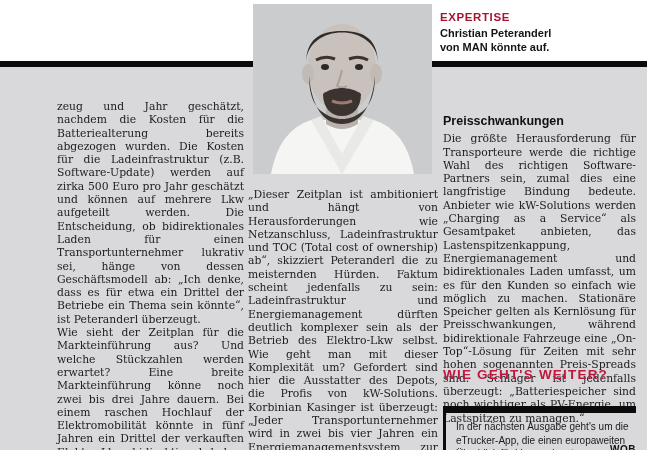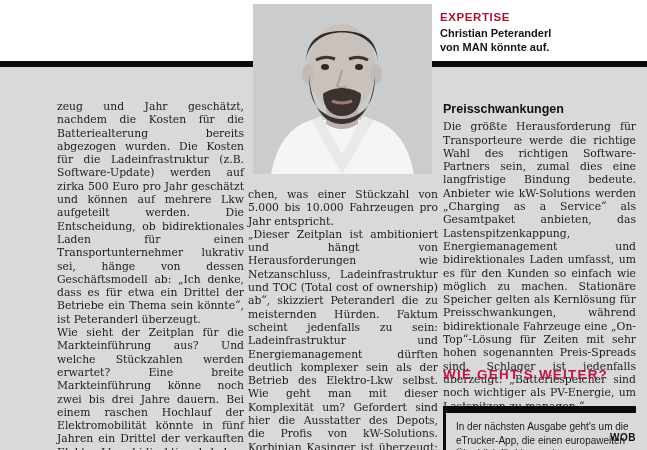--- a/index.html
+++ b/index.html
@@ -21,21 +21,21 @@
 
   .col { position: absolute; color: #1c1c1e; font-size: 10.8px; line-height: 13.3px; text-align: justify; }
   .col p { margin: 0; }
   .col p + p { margin-top: 0px; }
 
   .col-left  { left: 57px;  top: 96px;  width: 187px; }
   .col-mid   { left: 248px; top: 184px; width: 190px; }
   .col-right { left: 443px; top: 99px;  width: 193px; }
 
   .sec-heading { font-family: "Liberation Sans", sans-serif; font-weight: bold; font-size: 12.5px; color: #111; margin: 9px 0 5px 0; text-align: left; }
-  .col-right .sec-heading { margin-top: 0; margin-bottom: 4px; }
+  .col-right .sec-heading { margin-top: 12px; margin-bottom: 4px; }
 
   .author-tag { float: right; font-family: Liberation Sans, sans-serif; font-weight: bold; font-size: 10px; letter-spacing: 0.5px; color: #111; margin-left: 8px; position: relative; top: 2px; margin-top: 29px; }
 
   .next-box { position: absolute; left: 443px; top: 363px; width: 193px; z-index: 4; }
   .next-box-title { font-family: "Liberation Sans", sans-serif; font-weight: bold; font-size: 13.5px; letter-spacing: 1.2px; color: #c0173f; margin-bottom: 24px; white-space: nowrap; }
   .next-box-frame { border-top: 7px solid #0b0b0b; border-left: 3px solid #0b0b0b; padding: 7px 2px 6px 10px; min-height: 55px; }
   .next-box-text { font-family: "Liberation Sans", sans-serif; font-size: 10px; line-height: 13.5px; color: #1a1a1a; }
 </style>
 </head>
 <body>
@@ -82,21 +82,20 @@
     <div class="byline">Christian Peteranderl</div>
     <div class="byline">von MAN könnte auf.</div>
   </div>
 
   <div class="col col-left">
     <p>zeug und Jahr geschätzt, nachdem die Kosten für die Batteriealterung bereits abgezogen wurden. Die Kosten für die Ladeinfrastruktur (z.B. Software-Update) werden auf zirka 500 Euro pro Jahr geschätzt und können auf mehrere Lkw aufgeteilt werden. Die Entscheidung, ob bidirektionales Laden für einen Transportunternehmer lukrativ sei, hänge von dessen Geschäftsmodell ab: „Ich denke, dass es für etwa ein Drittel der Betriebe ein Thema sein könnte“, ist Peteranderl überzeugt.</p>
     <p>Wie sieht der Zeitplan für die Markteinführung aus? Und welche Stückzahlen werden erwartet? Eine breite Markteinführung könne noch zwei bis drei Jahre dauern. Bei einem raschen Hochlauf der Elektromobilität könnte in fünf Jahren ein Drittel der verkauften Elektro-Lkw bidirektional laden. MAN plant, bis 2030 einen Anteil von 30 bis 40 Prozent an Elektro-Lkw am Gesamtabsatz zu erreichen. Ein Drittel davon würde fünf bis zehn Prozent der gesamten verkauften Lkw-Flotte (inklusive Diesel) ausma-</p>
   </div>
 
   <div class="col col-mid">
-    <p>chen, was einer Stückzahl von 5.000 bis 10.000 Fahrzeugen pro Jahr entspricht.</p>
     <p>„Dieser Zeitplan ist ambitioniert und hängt von Herausforderungen wie Netzanschluss, Ladeinfrastruktur und TOC (Total cost of ownership) ab“, skizziert Peteranderl die zu meisternden Hürden. Faktum scheint jedenfalls zu sein: Ladeinfrastruktur und Energiemanagement dürften deutlich komplexer sein als der Betrieb des Elektro-Lkw selbst. Wie geht man mit dieser Komplexität um? Gefordert sind hier die Ausstatter des Depots, die Profis von kW-Solutions. Korbinian Kasinger ist überzeugt: „Jeder Transportunternehmer wird in zwei bis vier Jahren ein Energiemanagementsystem zur Optimierung der Spitzenlast haben.“</p>
   </div>
 
   <div class="col col-right">
     <div class="sec-heading">Preisschwankungen</div>
     <p><span>Die größte Herausforderung für Transporteure werde die richtige Wahl des richtigen Software-Partners sein, zumal dies eine langfristige Bindung bedeute. Anbieter wie kW-Solutions werden „Charging as a Service“ als Gesamtpaket anbieten, das Lastenspitzenkappung, Energiemanagement und bidirektionales Laden umfasst, um es für den Kunden so einfach wie möglich zu machen. Stationäre Speicher gelten als Kernlösung für Preisschwankungen, während bidirektionale Fahrzeuge eine „On-Top“-Lösung für Zeiten mit sehr hohen sogenannten Preis-Spreads sind. Schlager ist jedenfalls überzeugt: „Batteriespeicher sind noch wichtiger als PV-Energie, um Lastspitzen zu managen.“</span><span class="author-tag">WOB</span></p>
   </div>
 
   <div class="next-box">
     <div class="next-box-title">WIE GEHT'S WEITER?</div>

